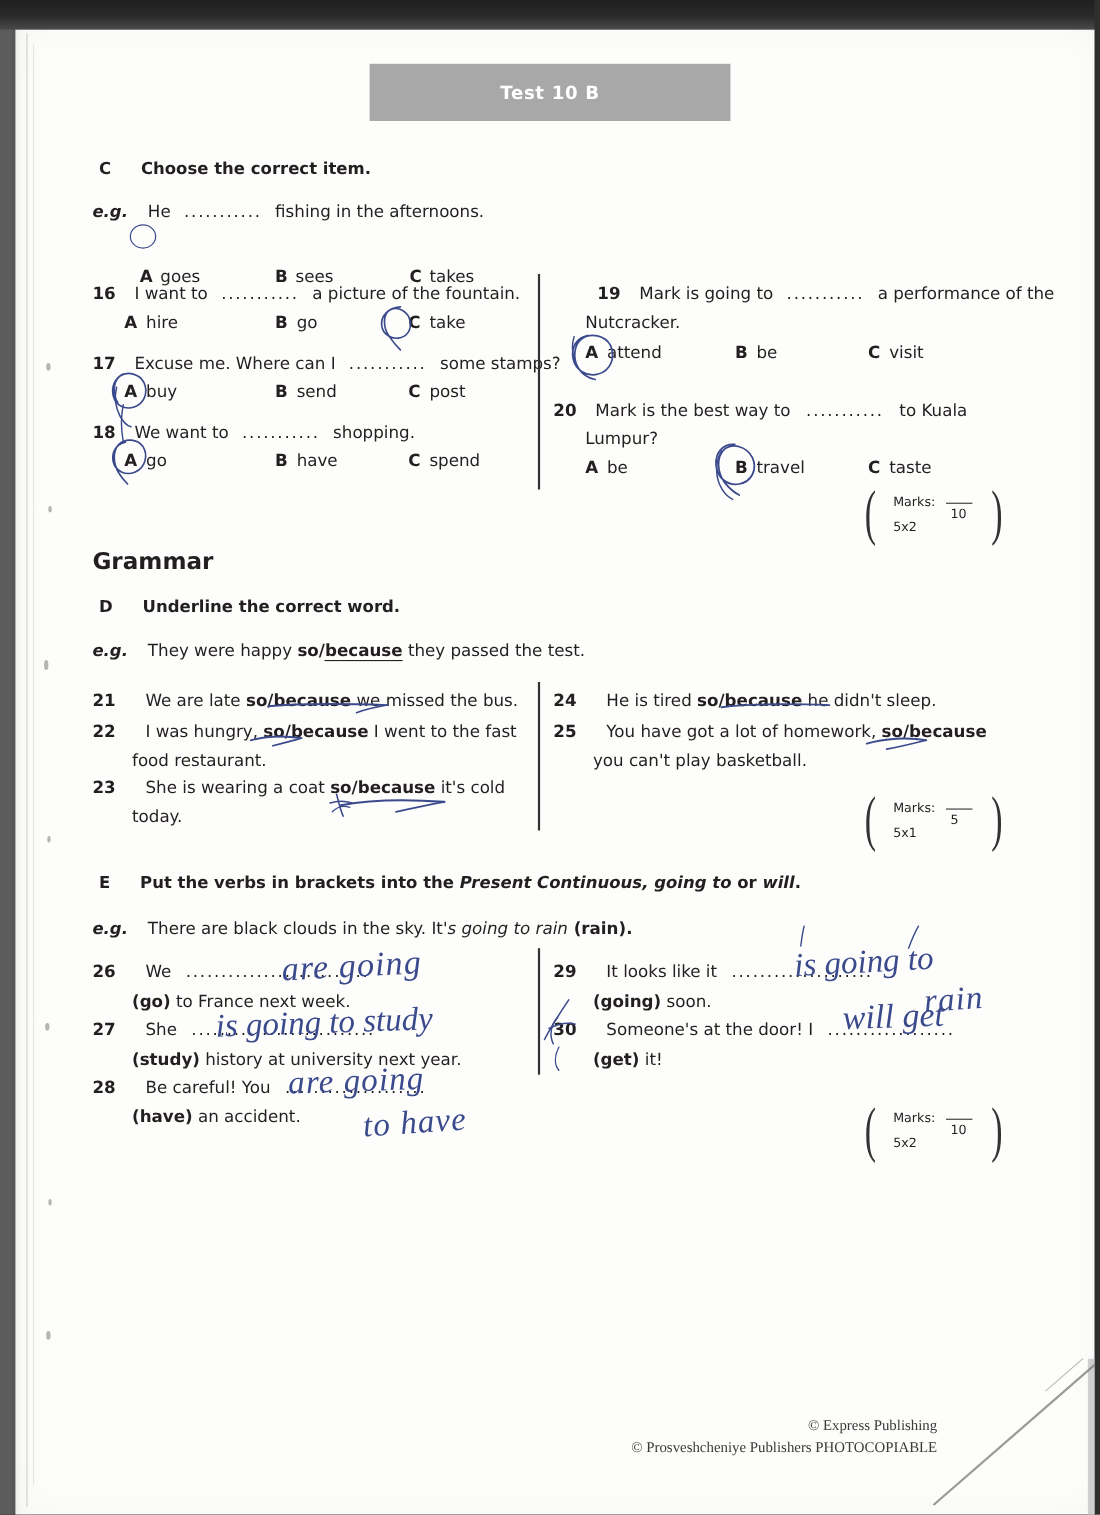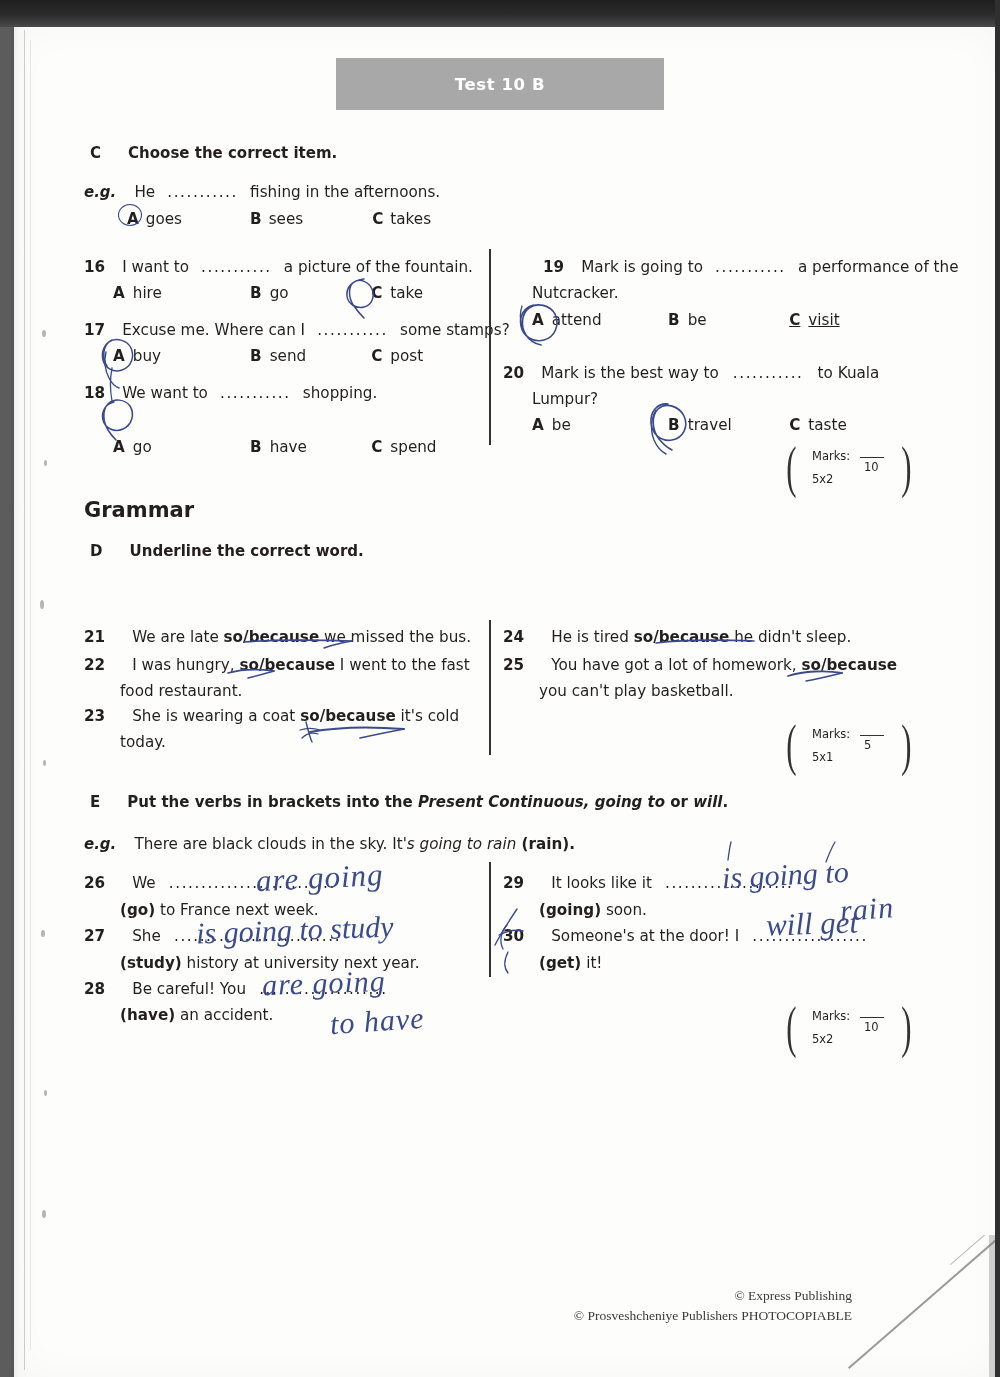--- a/index.html
+++ b/index.html
@@ -281,21 +281,21 @@
     <span class="sec-title" style="margin-left:22px;">Choose the correct item.</span>
   </div>
 
   <div class="row" style="left:84px; top:182px;">
     <span class="eg">e.g.</span>
     <span class="qtext" style="margin-left:13px;">He</span>
     <span class="qtext dots" style="margin-left:7px;">...........</span>
     <span class="qtext" style="margin-left:7px;">fishing in the afternoons.</span>
   </div>
   <div class="opts" style="left:127px; top:209px;">
-    <span class="opt" style="width:118px; display:inline-block;">
+    <span class="opt" style="width:118px; display:inline-block;margin-top:32px;">
       <span class="opt-letter">A</span><span class="qtext" style="margin-left:7px;">goes</span>
     </span>
     <span class="opt" style="width:117px; display:inline-block;">
       <span class="opt-letter">B</span><span class="qtext" style="margin-left:7px;">sees</span>
     </span>
     <span class="opt" style="display:inline-block;">
       <span class="opt-letter">C</span><span class="qtext" style="margin-left:7px;">takes</span>
     </span>
   </div>
 
@@ -354,21 +354,21 @@
     <span class="qtext dots" style="margin-left:7px;">...........</span>
     <span class="qtext" style="margin-left:7px;">shopping.</span>
   </div>
   <div class="opts" style="left:113px; top:409px;">
     <span class="opt" style="width:132px; display:inline-block;">
       <span class="opt-letter">A</span><span class="qtext" style="margin-left:8px;">go</span>
     </span>
     <span class="opt" style="width:116px; display:inline-block;">
       <span class="opt-letter">B</span><span class="qtext" style="margin-left:8px;">have</span>
     </span>
-    <span class="opt" style="display:inline-block;margin-top:28px;">
+    <span class="opt" style="display:inline-block;">
       <span class="opt-letter">C</span><span class="qtext" style="margin-left:8px;">spend</span>
     </span>
   </div>
 
   <svg class="ink" style="left:100px; top:368px;" width="56" height="78">
     <path d="M14,34 C5,36 1,44 3,52 C5,60 14,65 23,61 C32,57 35,46 30,38 C25,31 14,30 8,36 C2,42 3,54 8,62 C11,67 14,70 16,72" stroke-width="1.5"></path>
     <path d="M12,0 C10,10 10,22 12,33" stroke-width="1.3"></path>
   </svg>
 
   <div class="vdiv" style="left:489px; top:249px; height:196px;"></div>
@@ -382,21 +382,21 @@
   <div class="row" style="left:532px; top:283px;">
     <span class="qtext">Nutcracker.</span>
   </div>
   <div class="opts" style="left:532px; top:310px;">
     <span class="opt" style="width:131px; display:inline-block;">
       <span class="opt-letter">A</span><span class="qtext" style="margin-left:8px;">attend</span>
     </span>
     <span class="opt" style="width:116px; display:inline-block;">
       <span class="opt-letter">B</span><span class="qtext" style="margin-left:8px;">be</span>
     </span>
-    <span class="opt" style="display:inline-block;text-decoration:underline;">
+    <span class="opt" style="display:inline-block;">
       <span class="opt-letter">C</span><span class="qtext" style="margin-left:8px;">visit</span>
     </span>
   </div>
 
   <svg class="ink" style="left:518px; top:302px;" width="56" height="48">
     <path d="M16,3 C6,5 1,14 3,24 C5,34 15,41 26,38 C37,35 42,23 37,12 C32,3 19,0 11,6 C4,11 2,24 8,33 C12,39 18,42 23,43" stroke-width="1.6"></path>
     <path d="M4,4 C2,10 2,18 4,24" stroke-width="1.3"></path>
   </svg>
 
   <div class="row" style="left:503px; top:363px;">
@@ -436,20 +436,24 @@
 
   <div class="row" style="left:84px; top:498px;">
     <span class="hdr-grammar">Grammar</span>
   </div>
 
   <div class="row" style="left:90px; top:541px;">
     <span class="sec-letter">D</span>
     <span class="sec-title" style="margin-left:22px;">Underline the correct word.</span>
   </div>
 
+  <div class="row" style="left:84px; top:581px;">
+    <span class="eg">e.g.</span>
+    <span class="qtext" style="margin-left:13px;">They were happy </span><span class="qtext bold">so</span><span class="qtext bold">/</span><span class="qtext bold u-print">because</span><span class="qtext"> they passed the test.</span>
+  </div>
 
   <div class="row" style="left:84px; top:627px;">
     <span class="qnum">21</span>
     <span class="qtext" style="margin-left:22px;">We are late </span><span class="qtext bold">so</span><span class="qtext bold">/</span><span class="qtext bold">because</span><span class="qtext"> we missed the bus.</span>
   </div>
 
   <svg class="ink" style="left:244px; top:638px;" width="120" height="14">
     <path d="M0,4 C35,1 78,2 108,3" stroke-width="1.7"></path>
     <path d="M108,3 C96,5 88,7 80,10" stroke-width="1.4"></path>
   </svg>

